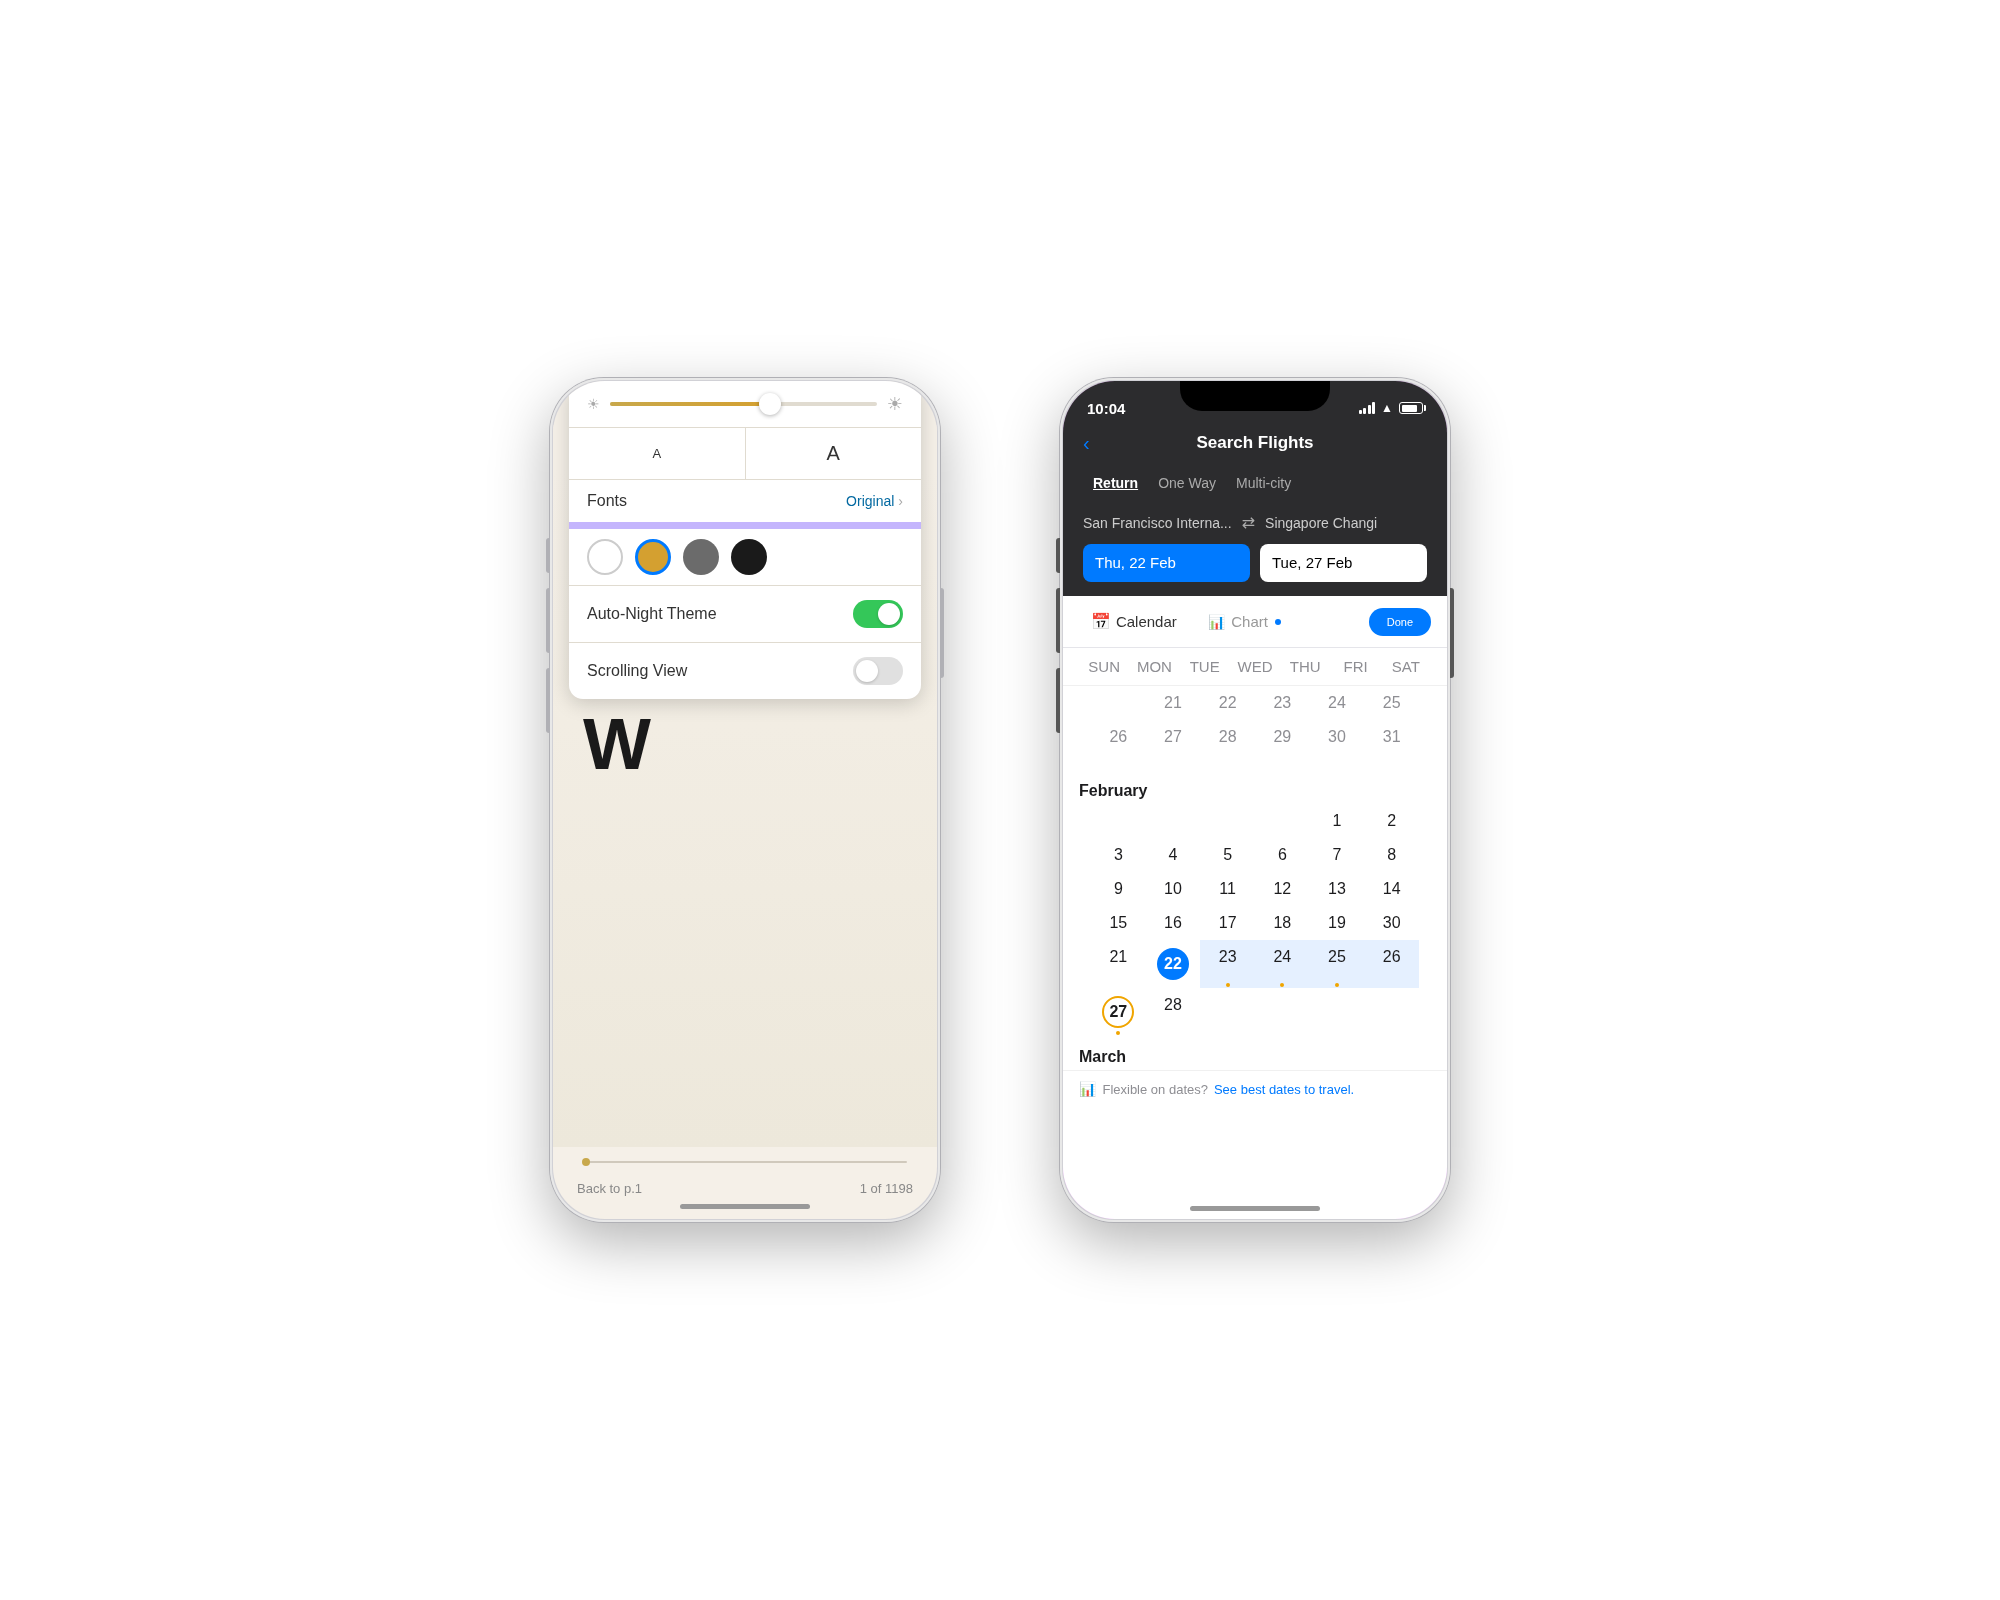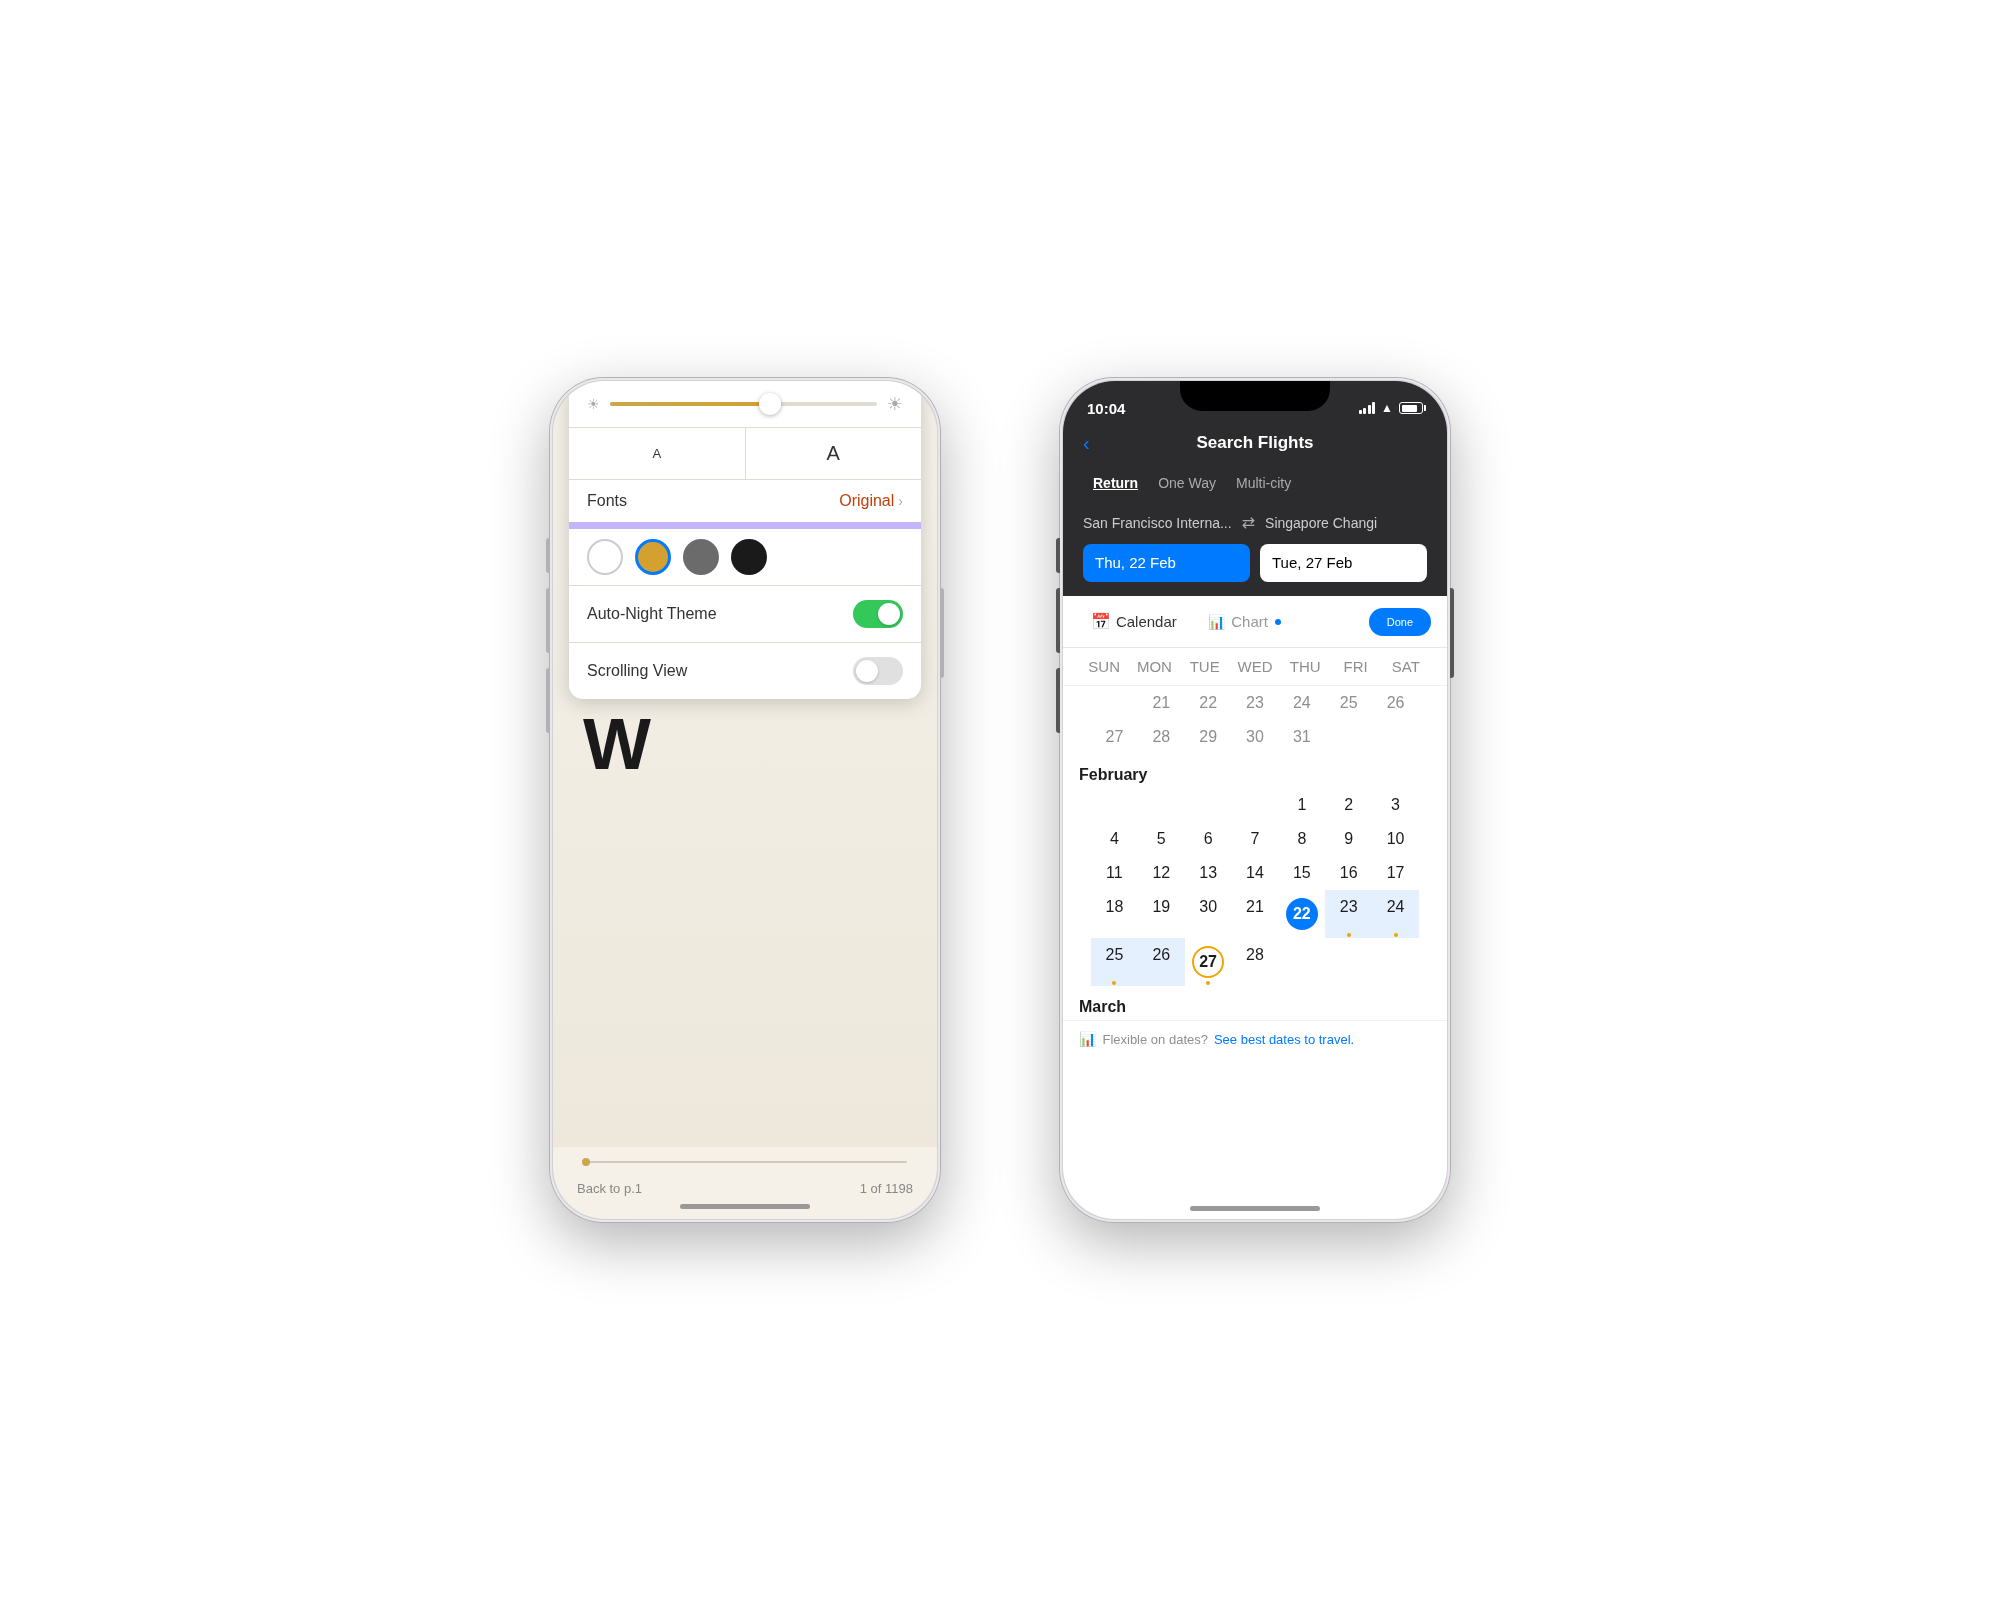--- a/index.html
+++ b/index.html
@@ -267,21 +267,21 @@
     .font-size-btn:last-child { font-size: 20px; }
 
     .fonts-row {
       display: flex;
       justify-content: space-between;
       align-items: center;
       padding: 12px 18px;
       border-bottom: 7px solid #c4b5fd;
     }
     .fonts-label { font-size: 16px; color: #333; font-weight: 400; }
-    .fonts-value { font-size: 16px; color: #c2410c; }
+    .fonts-value { font-size: 14px; color: #0369a1; }
 
     .theme-row {
       display: flex;
       justify-content: space-between;
       align-items: center;
       padding: 10px 18px;
       border-bottom: 1px solid #e0dbd0;
     }
     .theme-circles {
       display: flex;
@@ -478,21 +478,21 @@
     .cal-weekday {
       text-align: center;
       font-size: 15px;
       color: #8e8e93;
       font-weight: 500;
       padding: 4px 0;
     }
 
     .cal-grid {
       display: grid;
-      grid-template-columns: repeat(7, 1fr);
+      grid-template-columns: repeat(6, 1fr);
       padding: 0 28px;
     }
     .cal-cell {
       text-align: center;
       padding: 8px 2px;
       font-size: 16px;
       color: #1c1c1e;
       position: relative;
       cursor: pointer;
     }

